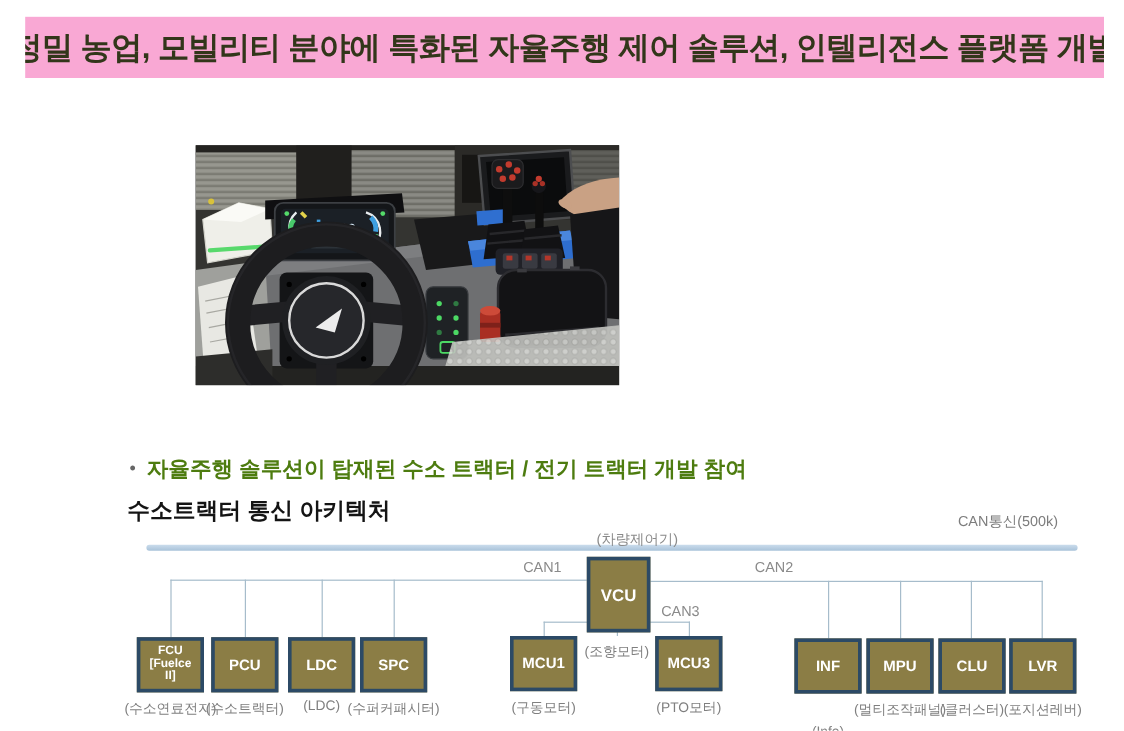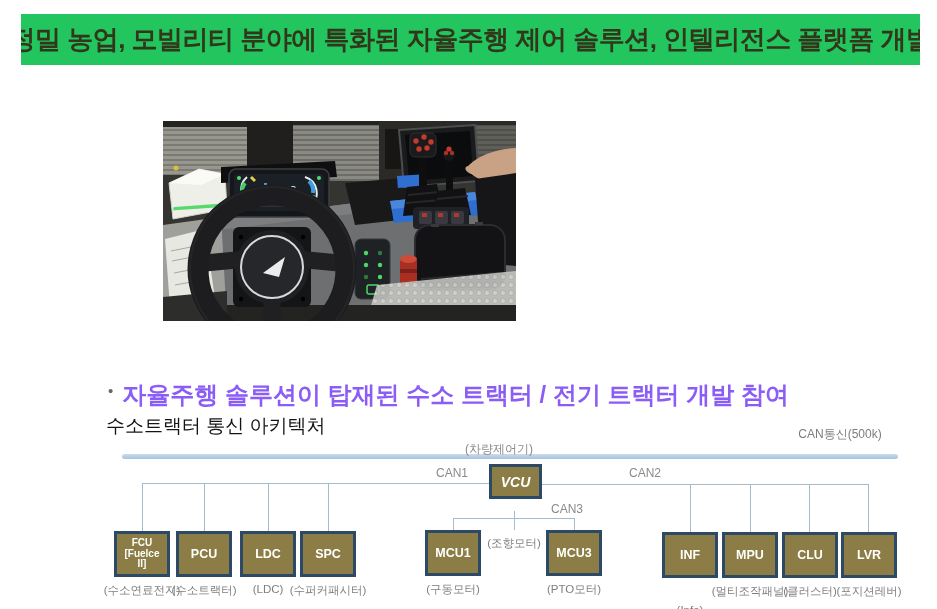--- a/index.html
+++ b/index.html
@@ -1,39 +1,39 @@
 <!DOCTYPE html>
 <html><head>
 <meta charset="utf-8">
 <style>
   html,body{margin:0;padding:0;background:#ffffff;}
   body{width:937px;height:609px;position:relative;overflow:hidden;
        font-family:"Liberation Sans","DejaVu Sans",sans-serif;}
   .slide{position:absolute;left:0;top:0;width:937px;height:609px;background:#ffffff;}
 
   
-  .banner{position:absolute;left:21px;top:14px;width:899px;height:51px;background:#22c55e;
+  .banner{position:absolute;left:21px;top:14px;width:899px;height:51px;background:#f9a8d4;
           display:flex;align-items:center;justify-content:center;overflow:hidden;}
   .banner-text{font-size:26px;font-weight:bold;color:#32361a;white-space:nowrap;letter-spacing:-0.5px;}
 
   
   .photo{position:absolute;left:163px;top:121px;width:353px;height:200px;overflow:hidden;background:#343431;}
 
   
   .bullet-row{position:absolute;left:108px;top:379px;display:flex;gap:9px;align-items:flex-start;}
   .bullet-dot{color:#666;font-size:15px;line-height:24px;}
-  .bullet-text{font-size:24px;font-weight:bold;color:#8b5cf6;white-space:nowrap;}
-  .diagram-title{position:absolute;left:106px;top:413px;font-size:19px;font-weight:normal;color:#141414;white-space:nowrap;}
+  .bullet-text{font-size:18px;font-weight:bold;color:#4d7c0f;white-space:nowrap;}
+  .diagram-title{position:absolute;left:106px;top:413px;font-size:19px;font-weight:bold;color:#141414;white-space:nowrap;}
   .can-note{position:absolute;left:775px;top:426px;width:130px;font-size:12px;color:#7d7d7d;text-align:center;}
 
   
   .bus-bar{position:absolute;left:122px;top:454px;width:776px;height:5px;border-radius:3px;
            background:linear-gradient(#cadcec,#a8c2d9);}
   .dg-label{position:absolute;font-size:12px;color:#8a8a8a;white-space:nowrap;}
-  .l-vc{left:465px;top:441px;width:100px;text-align:left;}
+  .l-vc{left:465px;top:441px;width:100px;text-align:right;}
   .l-can1{left:436px;top:466px;}
   .l-can2{left:629px;top:466px;}
   .l-can3{left:551px;top:502px;}
 
   .line{position:absolute;background:#a6bccb;}
   .can1-h{left:142px;top:483px;width:347px;height:1px;}
   .dl1{left:142px;top:483px;width:1px;height:48px;}
   .dl2{left:204px;top:483px;width:1px;height:48px;}
   .dl3{left:268px;top:483px;width:1px;height:48px;}
   .dl4{left:328px;top:483px;width:1px;height:48px;}
@@ -44,21 +44,21 @@
   .dr4{left:868px;top:484px;width:1px;height:48px;}
   .can3-s{left:514px;top:511px;width:1px;height:7px;}
   .can3-h{left:453px;top:518px;width:122px;height:1px;}
   .dm1{left:453px;top:518px;width:1px;height:12px;}
   .dm2{left:514px;top:518px;width:1px;height:12px;}
   .dm3{left:574px;top:518px;width:1px;height:12px;}
 
   .node-box{background:#8b7d45;border:3px solid #2c4a66;color:#ffffff;font-weight:bold;
             display:flex;align-items:center;justify-content:center;text-align:center;
             box-sizing:border-box;white-space:pre-line;}
-  .vcu{position:absolute;left:489px;top:464px;width:53px;height:35px;font-size:14px;font-style:italic;}
+  .vcu{position:absolute;left:489px;top:464px;width:53px;height:63px;font-size:14px;}
   .node{position:absolute;width:120px;display:flex;flex-direction:column;align-items:center;}
   .node .node-box{width:56px;height:46px;font-size:12.5px;line-height:1.15;}
   .node .node-sub{margin-top:6px;font-size:11.5px;color:#7f7f7f;white-space:nowrap;}
   .n-fcu .node-box{font-size:10px;line-height:1.05;}
   .n-fcu{left:82px;top:531px;}  .n-pcu{left:144px;top:531px;}
   .n-ldc{left:208px;top:531px;} .n-spc{left:268px;top:531px;}
   .n-mcu1{left:393px;top:530px;}.n-mcu2{left:454px;top:530px;}.n-mcu3{left:514px;top:530px;}
   .n-inf{left:630px;top:532px;gap:20px;} .n-mpu{left:690px;top:532px;}
   .n-clu{left:750px;top:532px;} .n-lvr{left:809px;top:532px;}
 </style>

